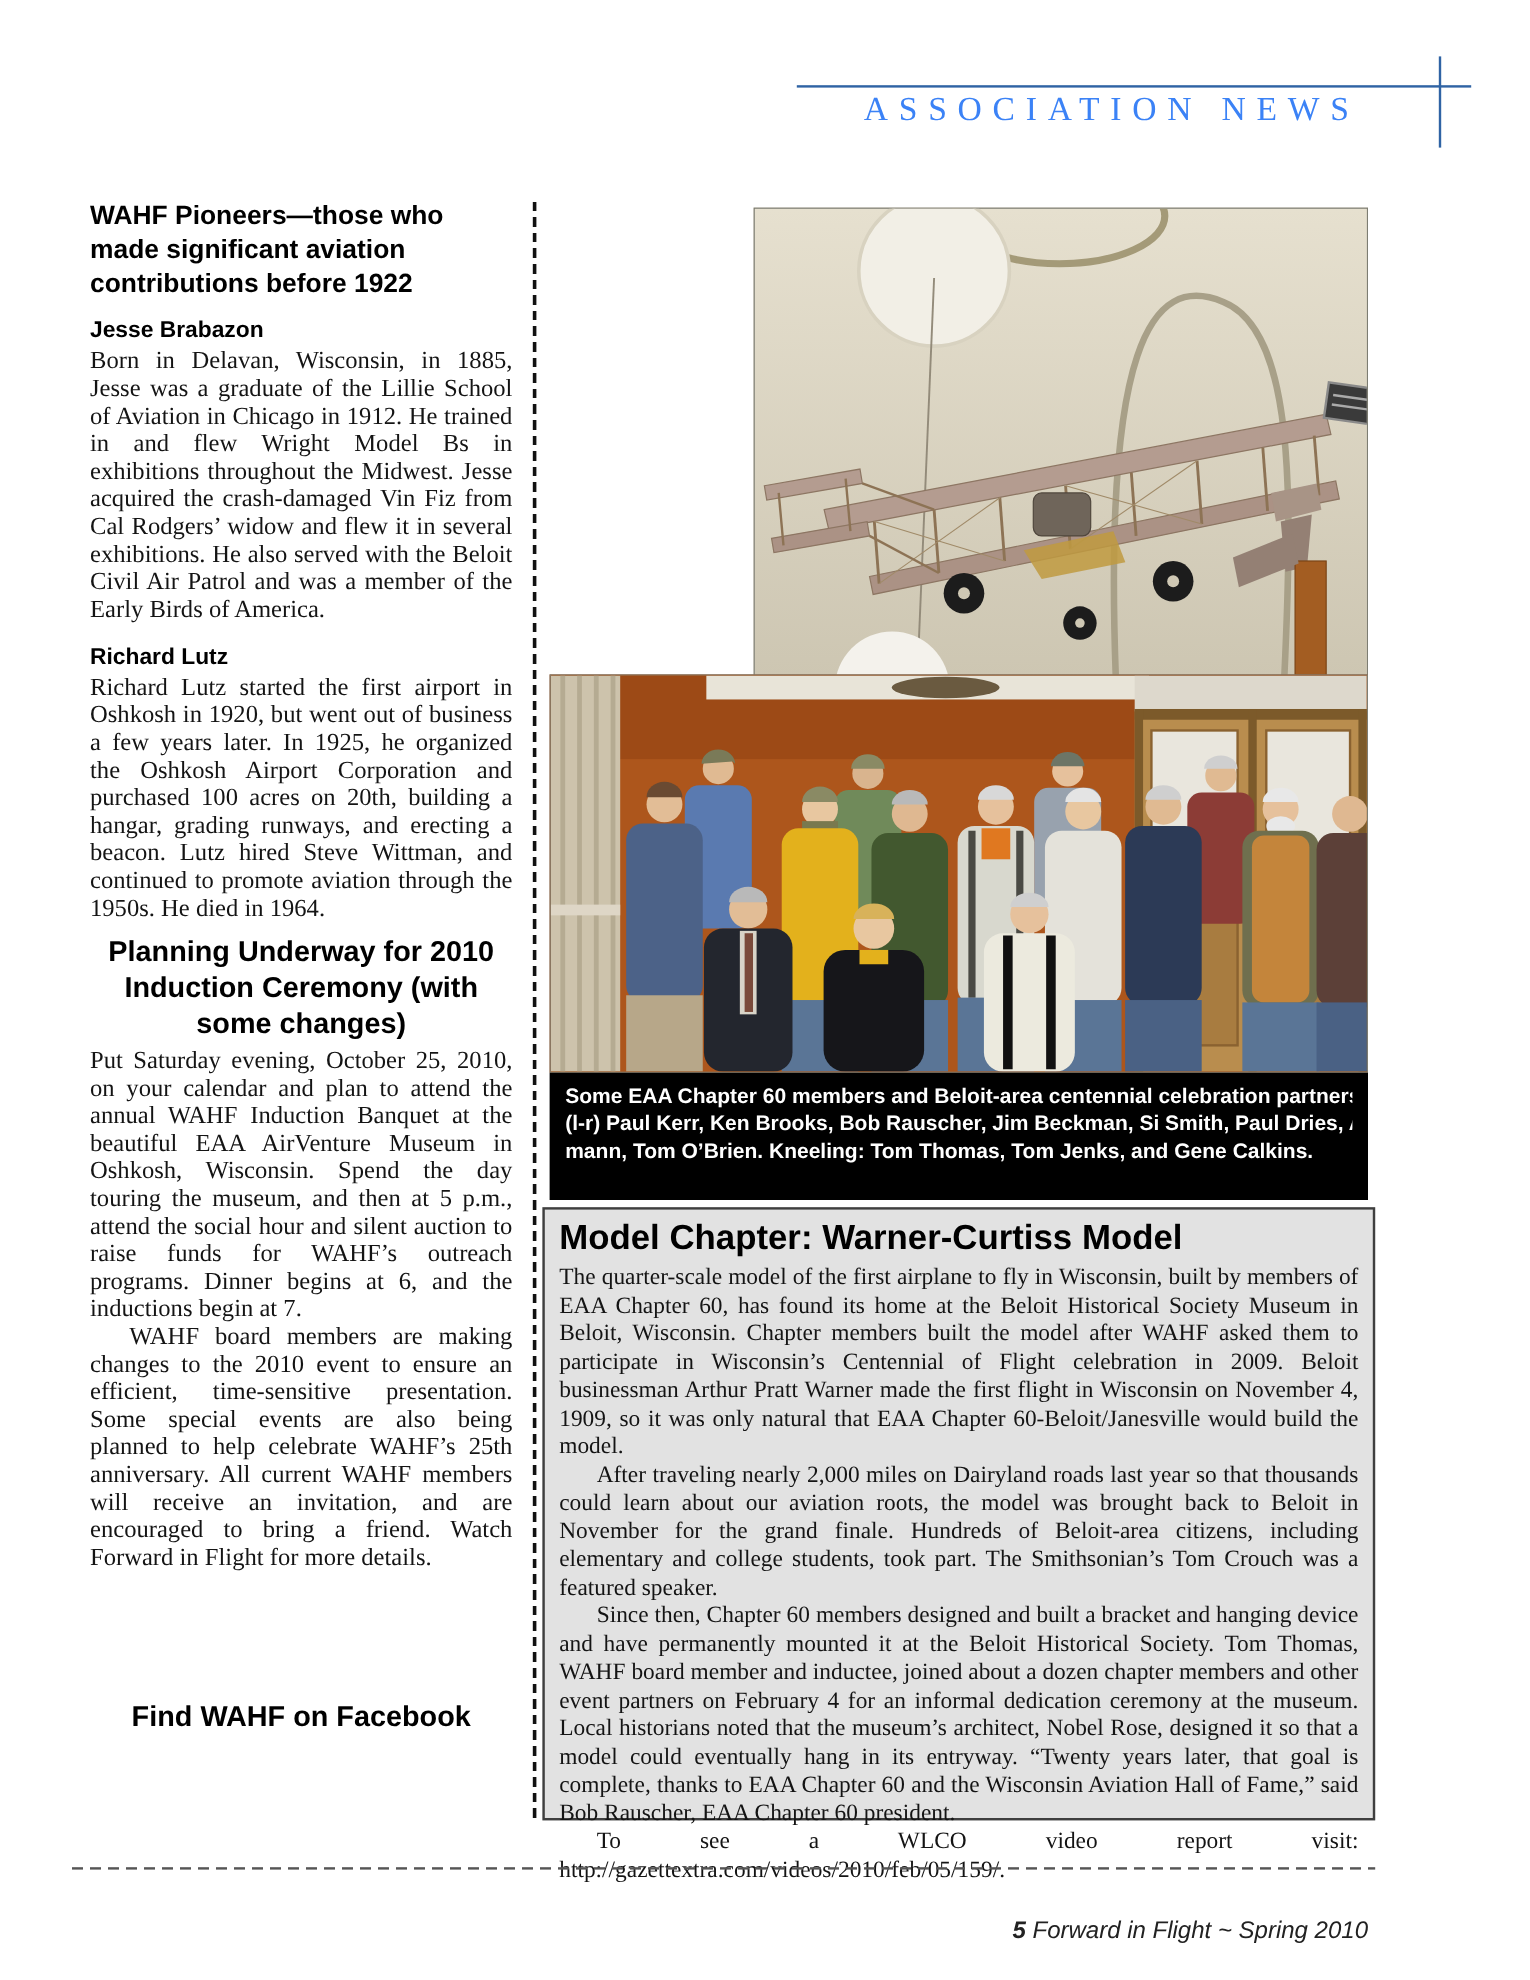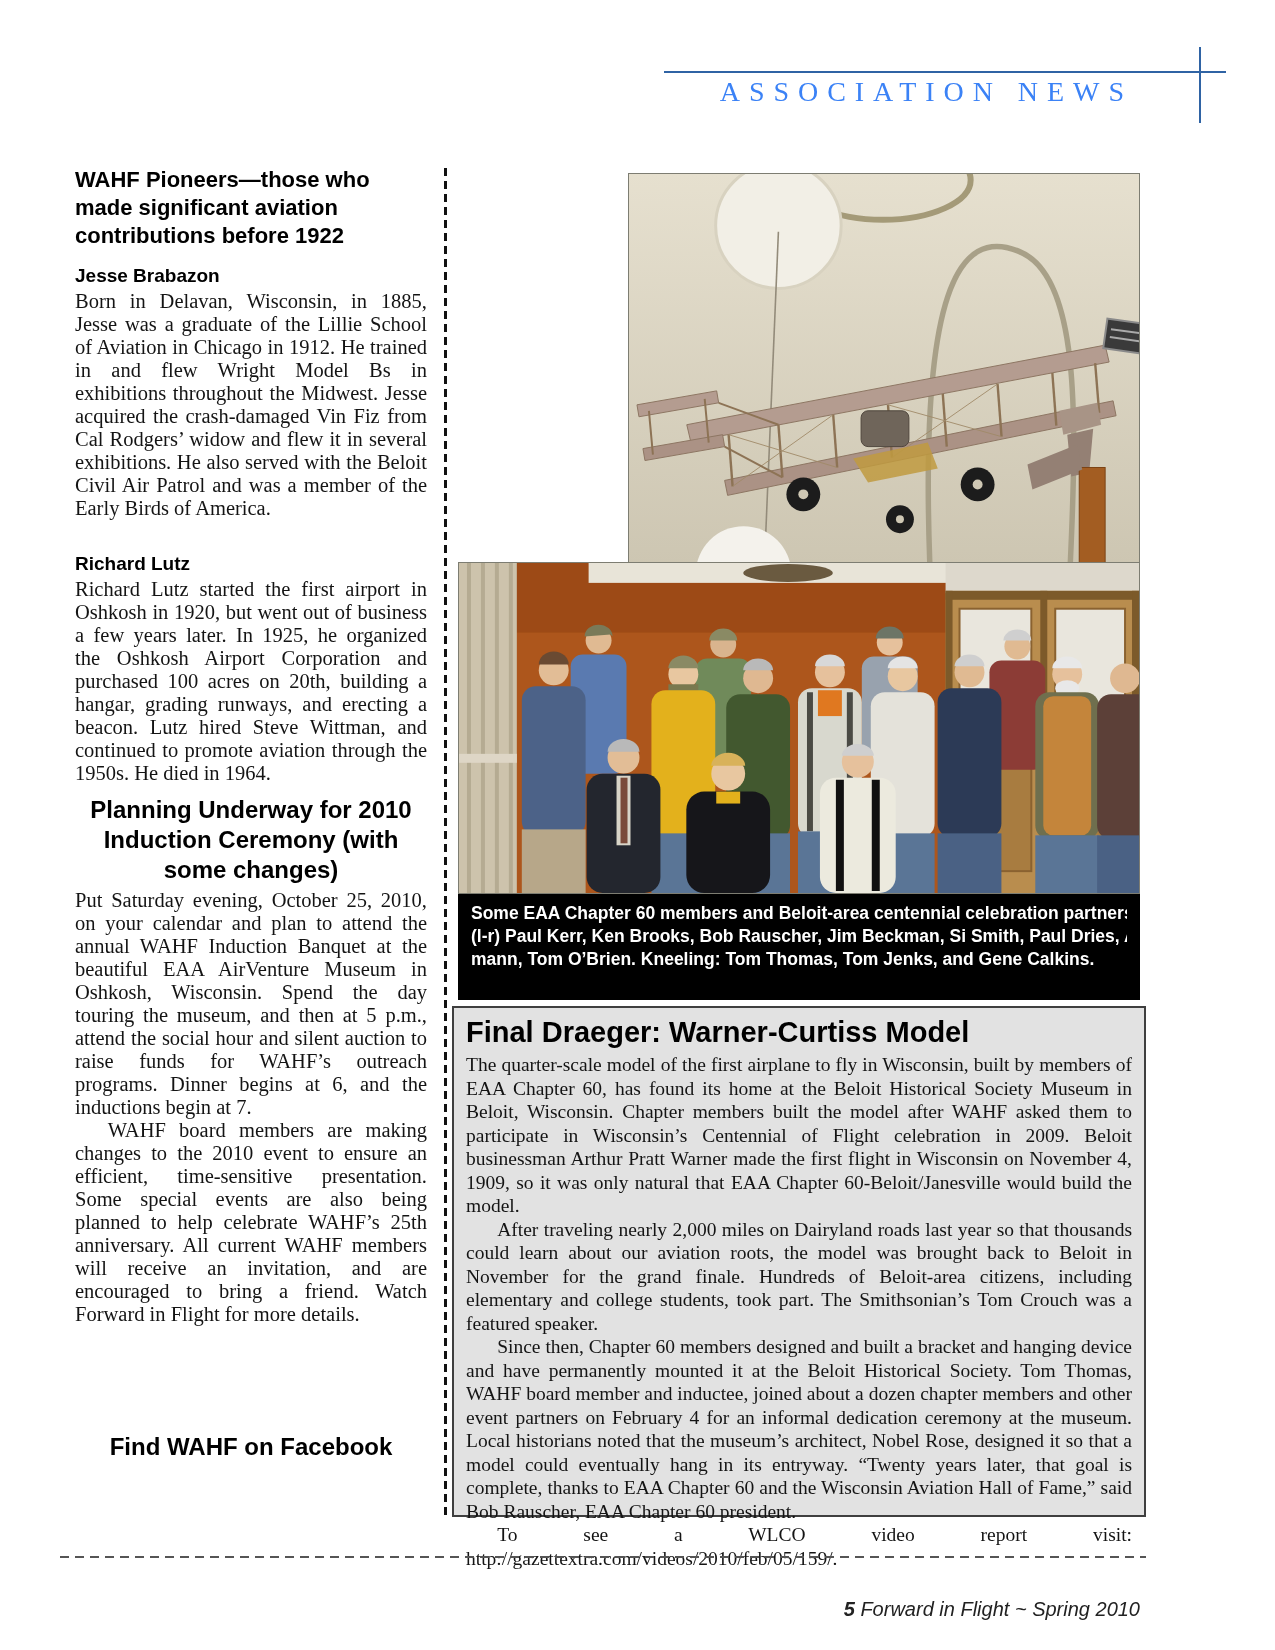--- a/index.html
+++ b/index.html
@@ -11,21 +11,21 @@
                  font-size:28px; letter-spacing:0.32em; color:#3b82f6; }
   .rule-h { position:absolute; left:664px; top:71px; width:562px; height:2px; background:#2f63a4; }
   .rule-v { position:absolute; left:1199px; top:47px; width:2px; height:76px; background:#2f63a4; }
 
   
   .leftcol { position:absolute; left:75px; top:166px; width:352px; }
   .h-main { font-family:"Liberation Sans", sans-serif; font-weight:bold; font-size:22px; line-height:28px; color:#000; margin-bottom:14px; }
   .h-sec  { font-family:"Liberation Sans", sans-serif; font-weight:bold; font-size:24px; line-height:30px; color:#000; margin:10px 0 4px 0;text-align:center; }
   .subname{ font-family:"Liberation Sans", sans-serif; font-weight:bold; font-size:19px; line-height:23px; color:#000; margin-bottom:3px; }
   .body-p { font-size:20.5px; line-height:23px; text-align:justify; }
-  .mb20 { margin-bottom:32px; } .mb6 { margin-bottom:6px; }
+  .mb20 { margin-bottom:16px; } .mb6 { margin-bottom:6px; }
   .indent { text-indent:1.6em; }
   .fb-block { margin-top:106px; }
   .ital { }
 
   
   .photo1 { position:absolute; left:628px; top:173px; width:512px; height:392px; border:1px solid #7d7d72; background:#ddd6c6; }
   .photo2 { position:absolute; left:458px; top:562px; width:682px; height:332px; border:1px solid #7d7d72; background:#ad561c; }
   .photo1 svg, .photo2 svg { display:block; width:100%; height:100%; }
 
   .caption { position:absolute; left:458px; top:894px; width:682px; height:106px; background:#000;
@@ -280,21 +280,21 @@
   </svg>
 </div>
 
 <div class="caption">
   <div>Some EAA Chapter 60 members and Beloit-area centennial celebration partners:</div>
   <div>(l-r) Paul Kerr, Ken Brooks, Bob Rauscher, Jim Beckman, Si Smith, Paul Dries, Al</div>
   <div>mann, Tom O’Brien. Kneeling: Tom Thomas, Tom Jenks, and Gene Calkins.</div>
 </div>
 
 <div class="graybox">
-  <h2>Final Draeger: Warner-Curtiss Model</h2>
+  <h2>Model Chapter: Warner-Curtiss Model</h2>
   <p>The quarter-scale model of the first airplane to fly in Wisconsin, built by members of EAA Chapter 60, has found its home at the Beloit Historical Society Museum in Beloit, Wisconsin. Chapter members built the model after WAHF asked them to participate in Wisconsin’s Centennial of Flight celebration in 2009. Beloit businessman Arthur Pratt Warner made the first flight in Wisconsin on November 4, 1909, so it was only natural that EAA Chapter 60-Beloit/Janesville would build the model.</p>
   <p class="indent">After traveling nearly 2,000 miles on Dairyland roads last year so that thousands could learn about our aviation roots, the model was brought back to Beloit in November for the grand finale. Hundreds of Beloit-area citizens, including elementary and college students, took part. The Smithsonian’s Tom Crouch was a featured speaker.</p>
   <p class="indent">Since then, Chapter 60 members designed and built a bracket and hanging device and have permanently mounted it at the Beloit Historical Society. Tom Thomas, WAHF board member and inductee, joined about a dozen chapter members and other event partners on February 4 for an informal dedication ceremony at the museum. Local historians noted that the museum’s architect, Nobel Rose, designed it so that a model could eventually hang in its entryway. “Twenty years later, that goal is complete, thanks to EAA Chapter 60 and the Wisconsin Aviation Hall of Fame,” said Bob Rauscher, EAA Chapter 60 president.</p>
   <p class="indent"><span>To see a WLCO video report visit: </span><span class="ital">http://gazettextra.com/videos/2010/feb/05/159/.</span></p>
 </div>
 
 <div class="foot-dash"></div>
 <div class="foot-text"><b>5</b> <span>Forward in Flight ~ Spring 2010</span></div>
 
 </body></html>

